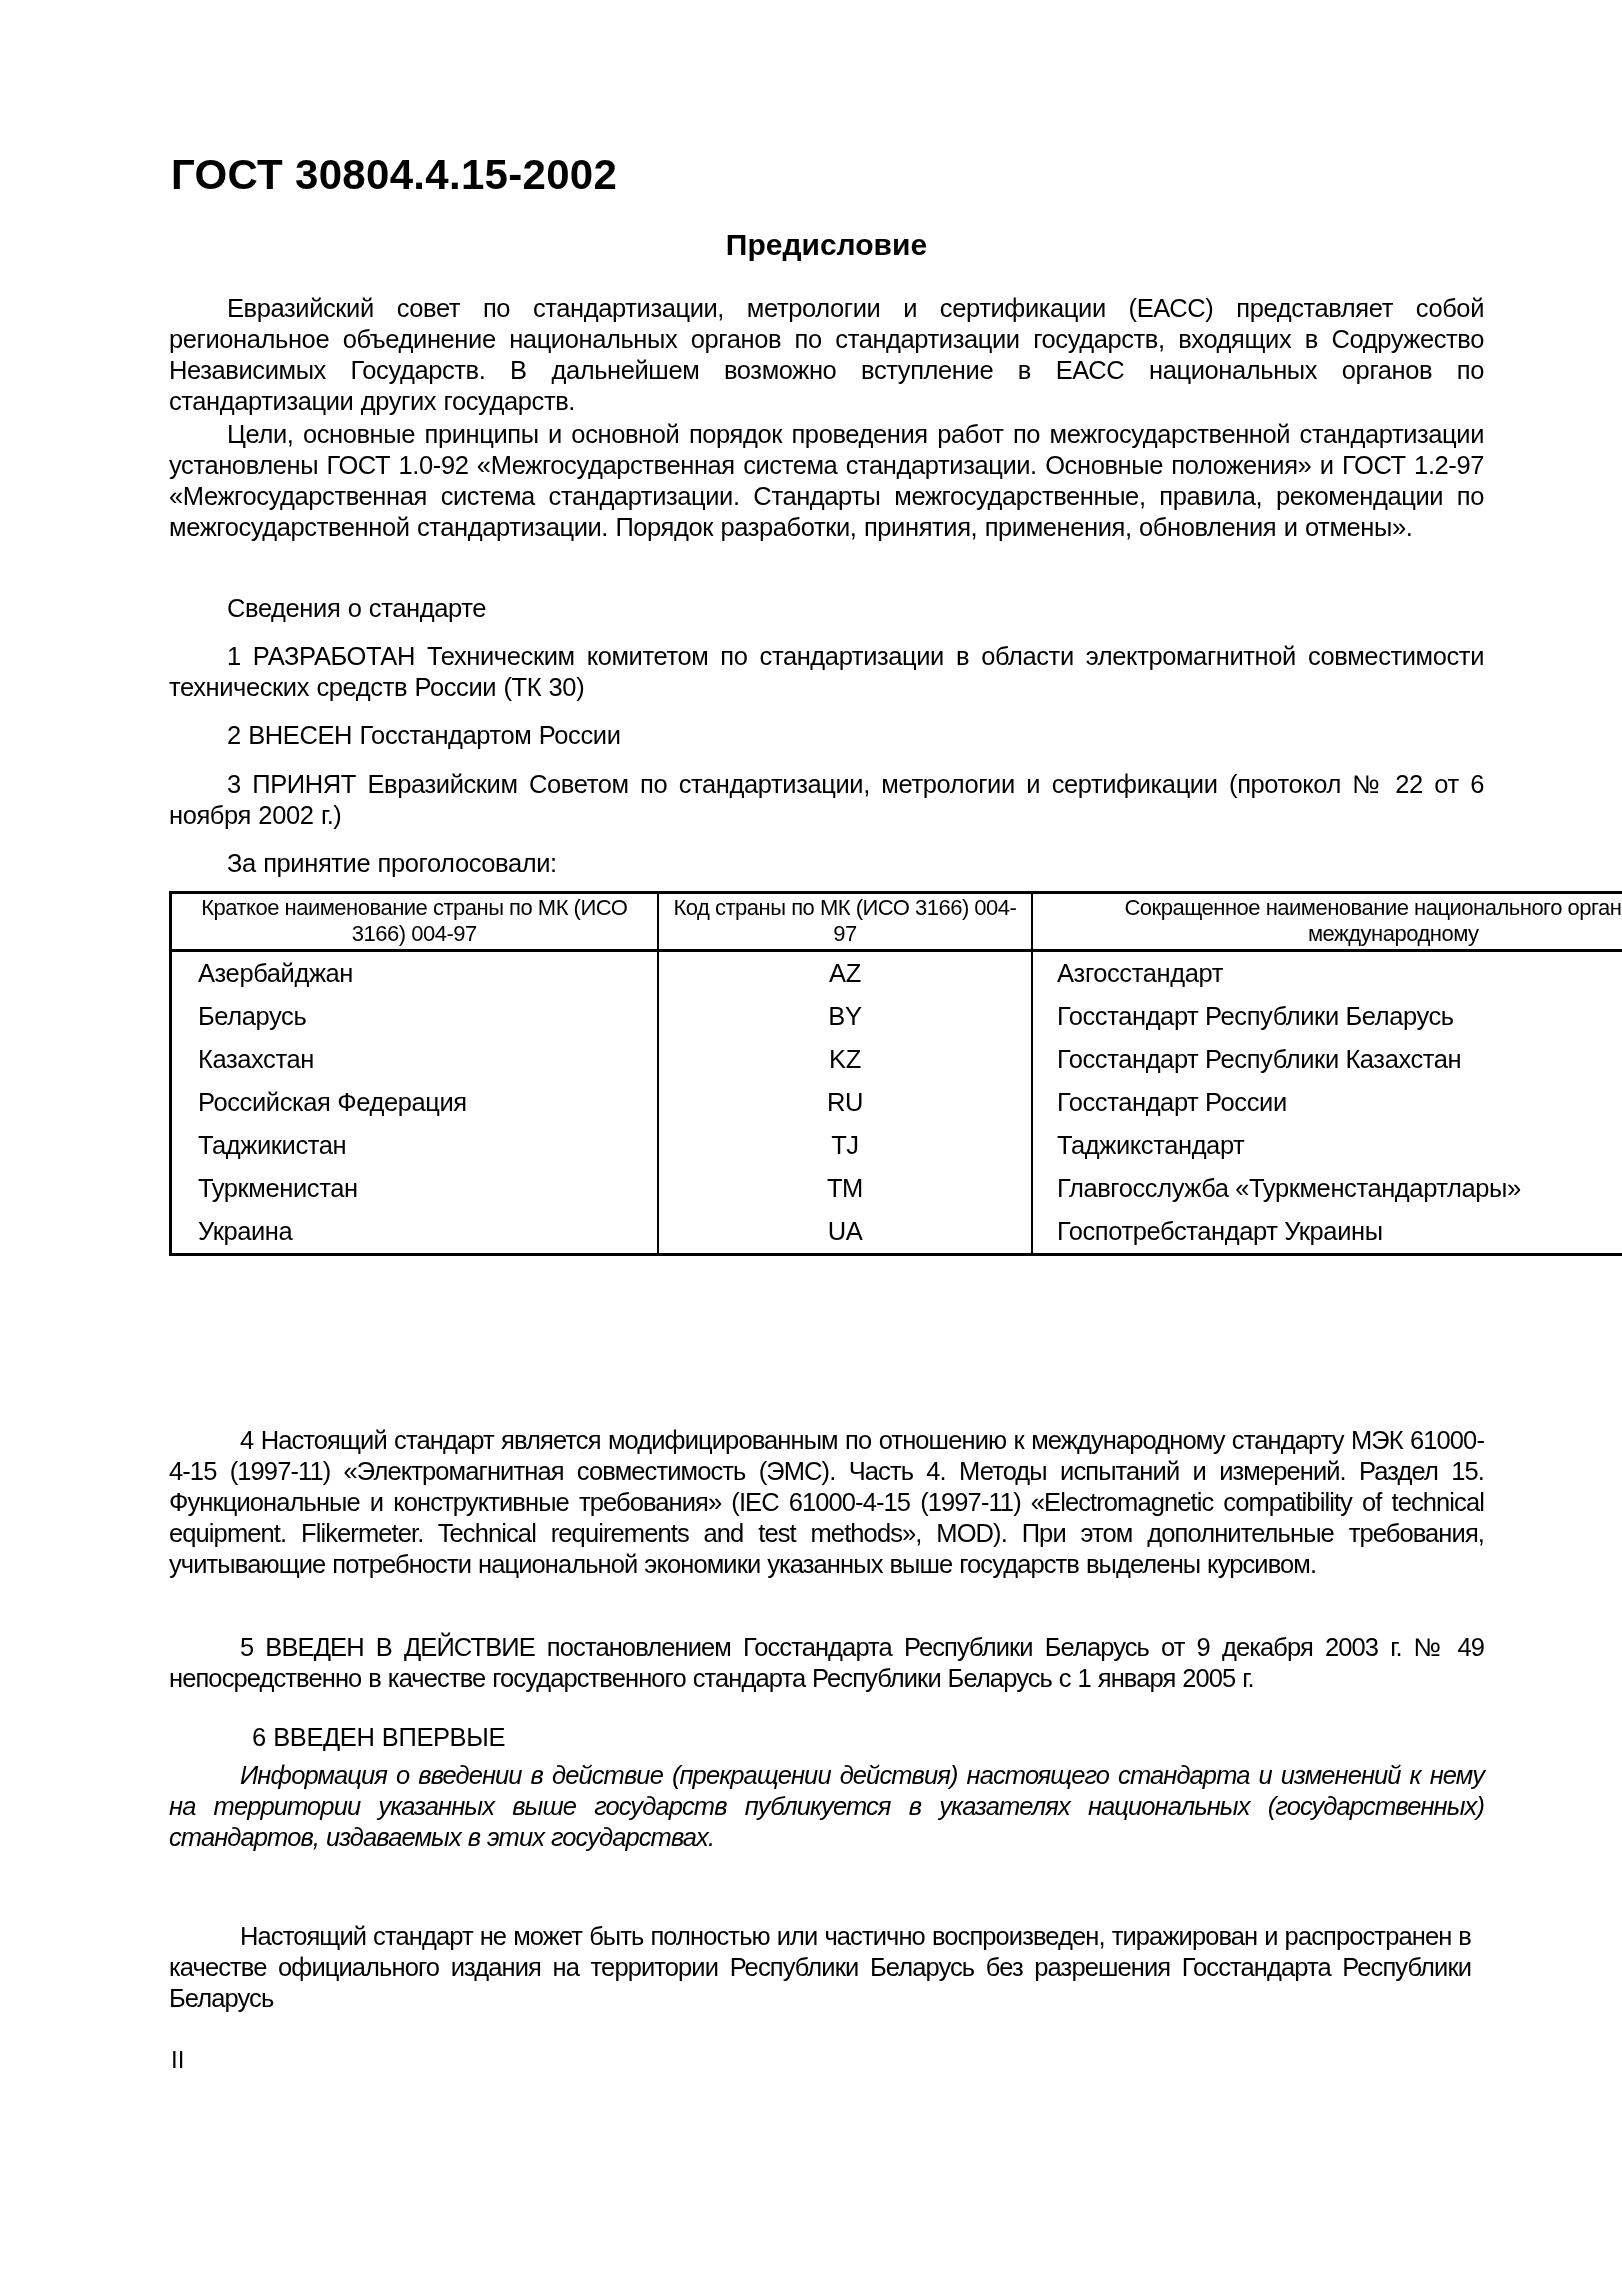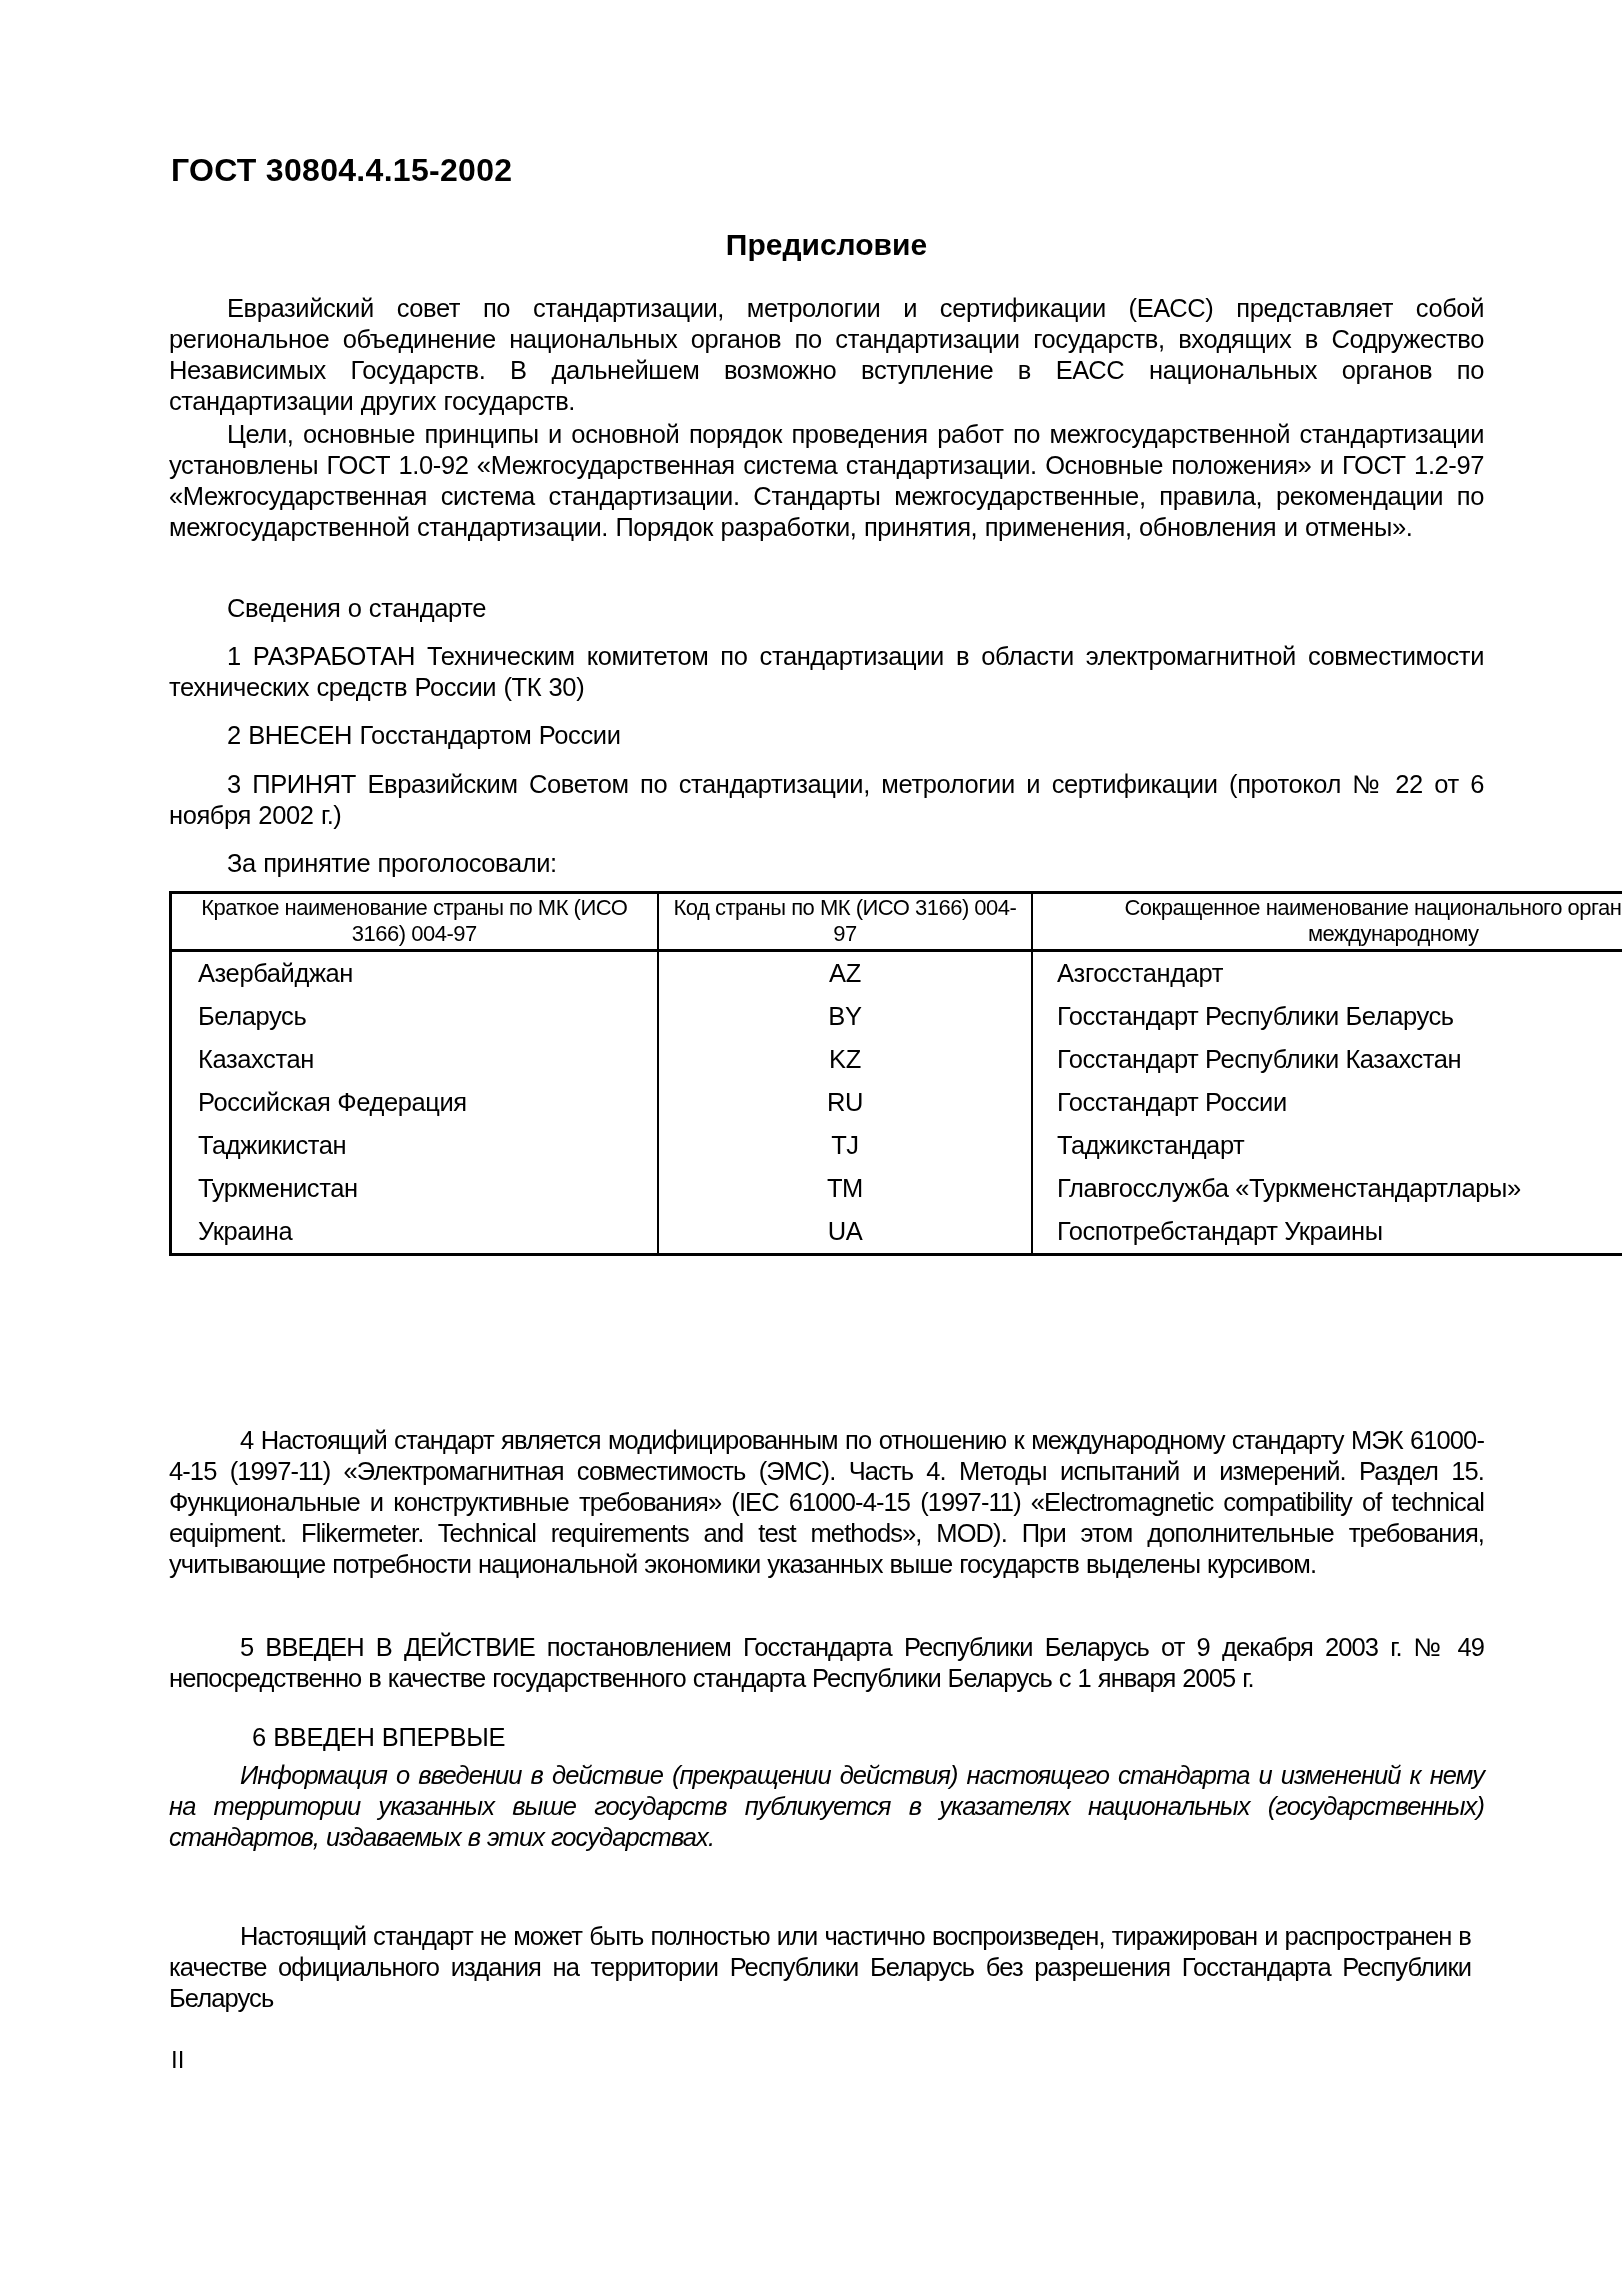--- a/index.html
+++ b/index.html
@@ -12,21 +12,21 @@
       height: 2295px;
       position: relative;
       overflow: hidden;
       color: #000;
       font-family: "Liberation Sans", "DejaVu Sans", sans-serif;
     }
     .doc-code {
       position: absolute;
       left: 171px;
       top: 154px;
-      font-size: 32px;
+      font-size: 42px;
       font-weight: bold;
       letter-spacing: 0.3px;
       line-height: 1;
     }
     .preface-title {
       position: absolute;
       left: 169px;
       width: 1315px;
       top: 230px;
       text-align: center;

